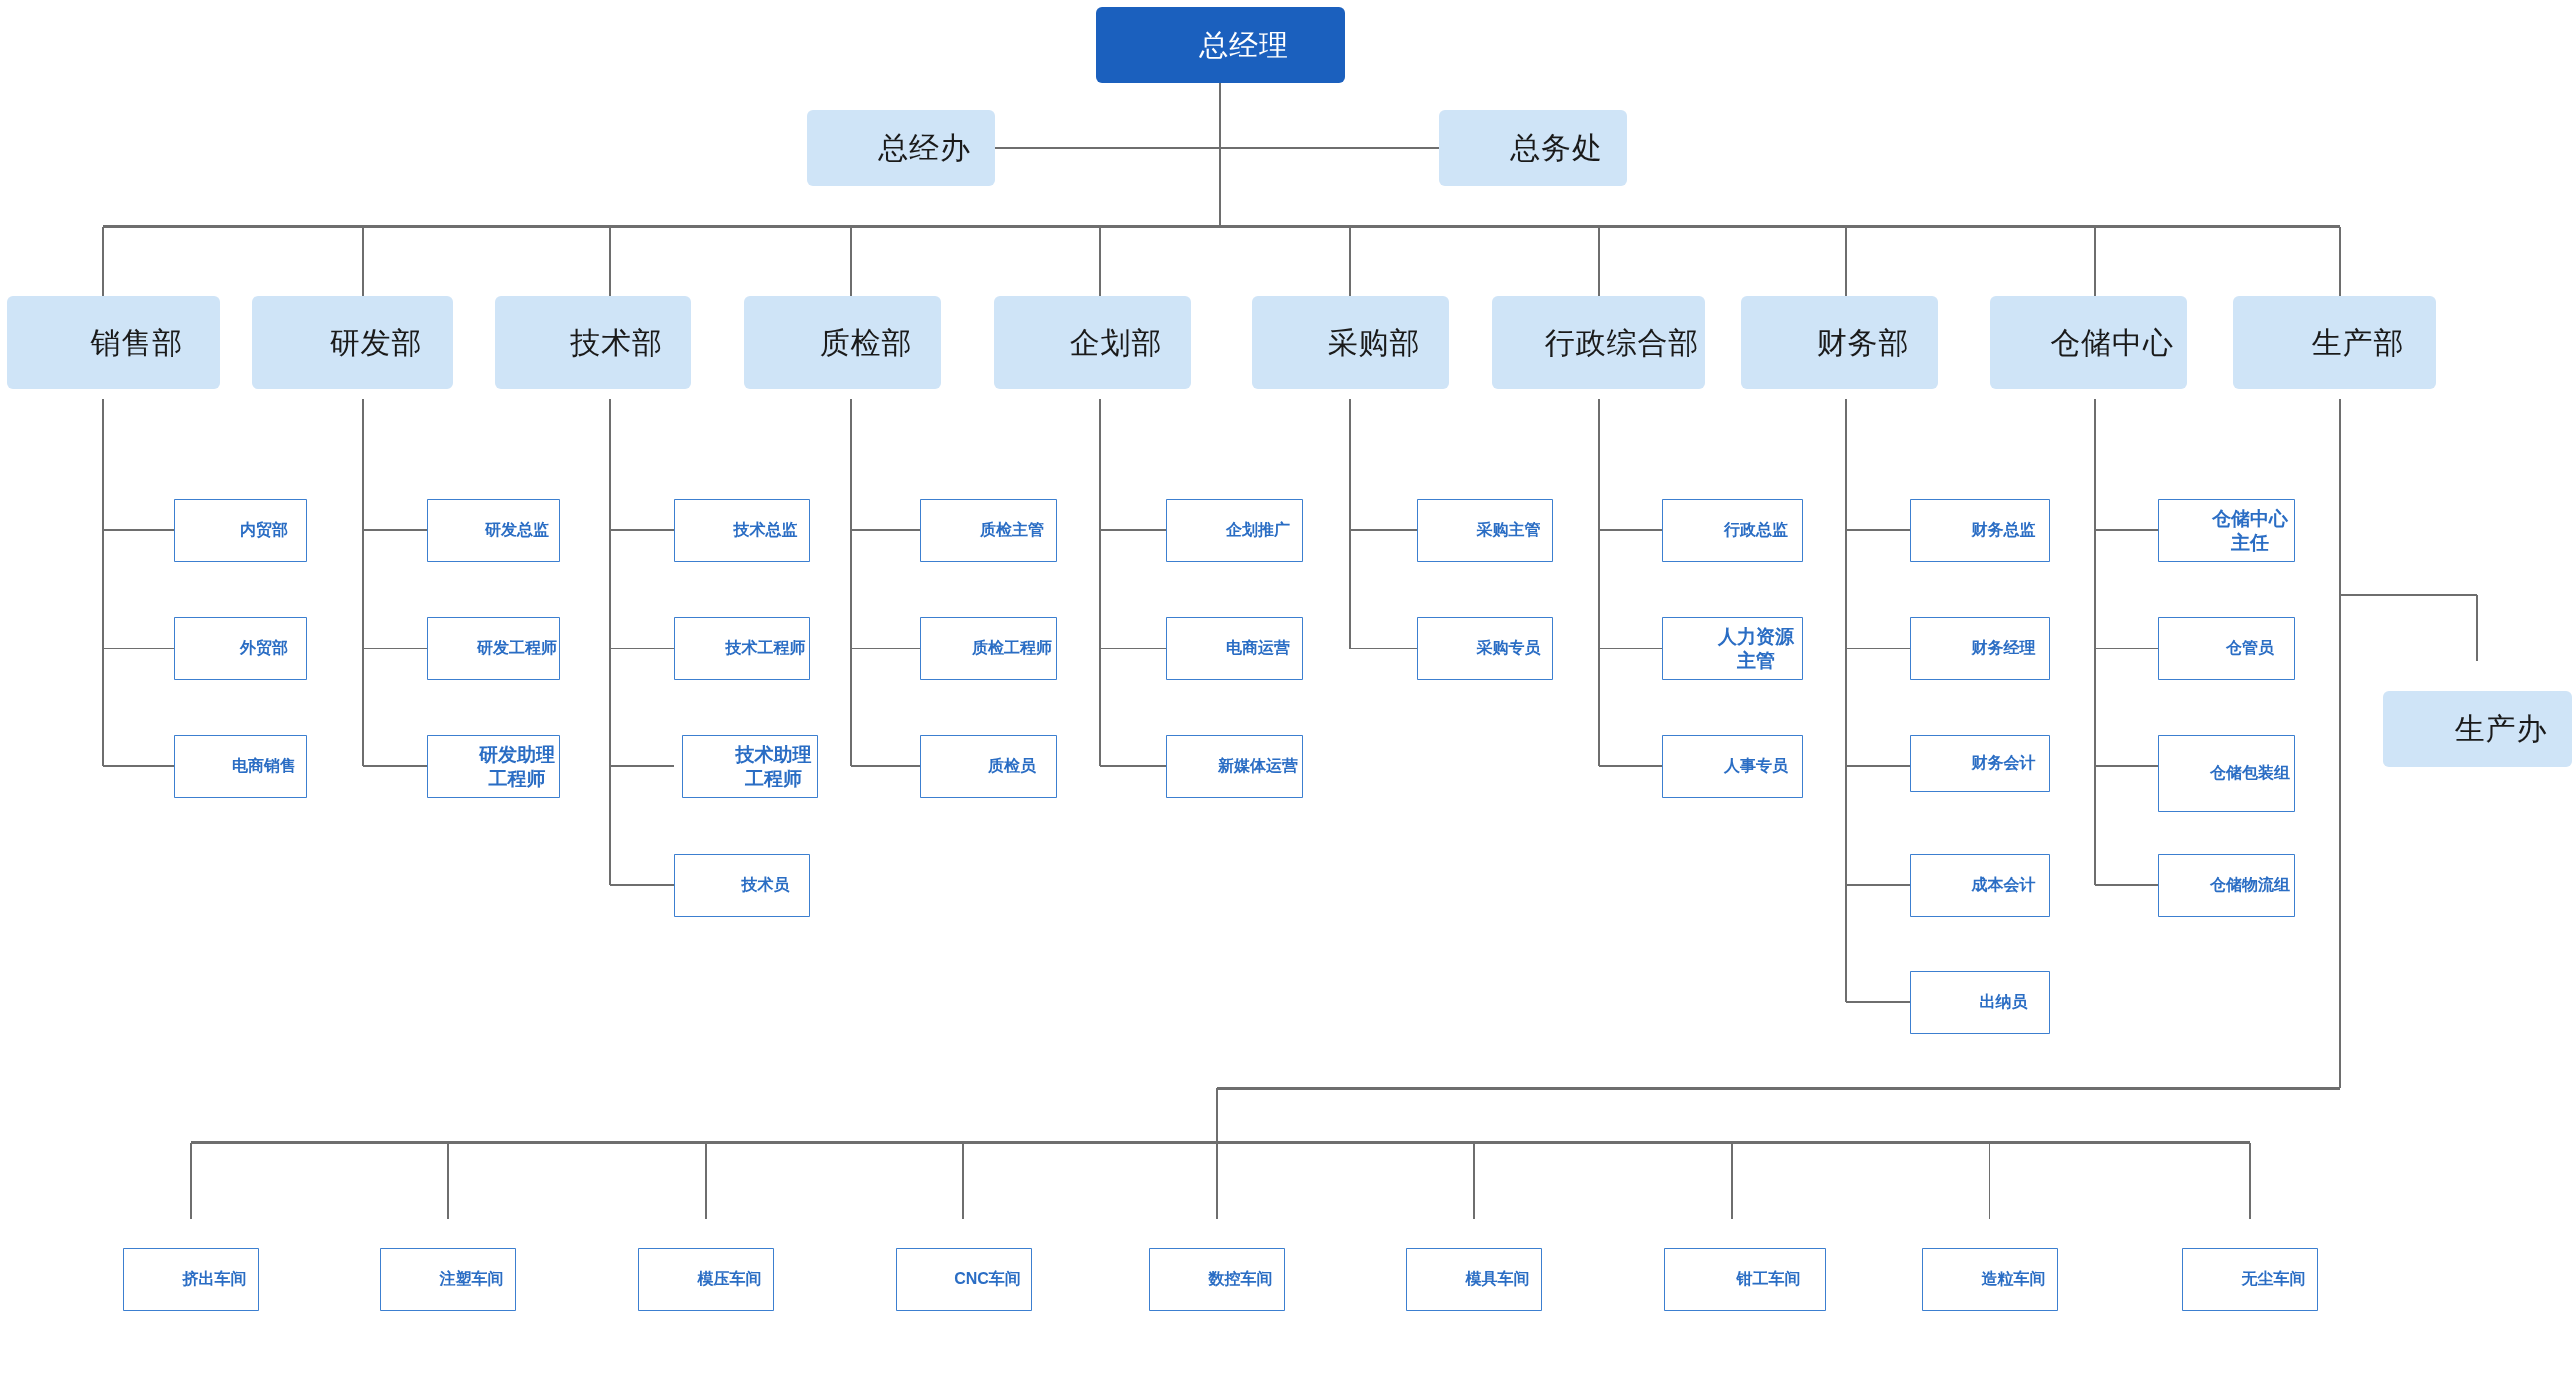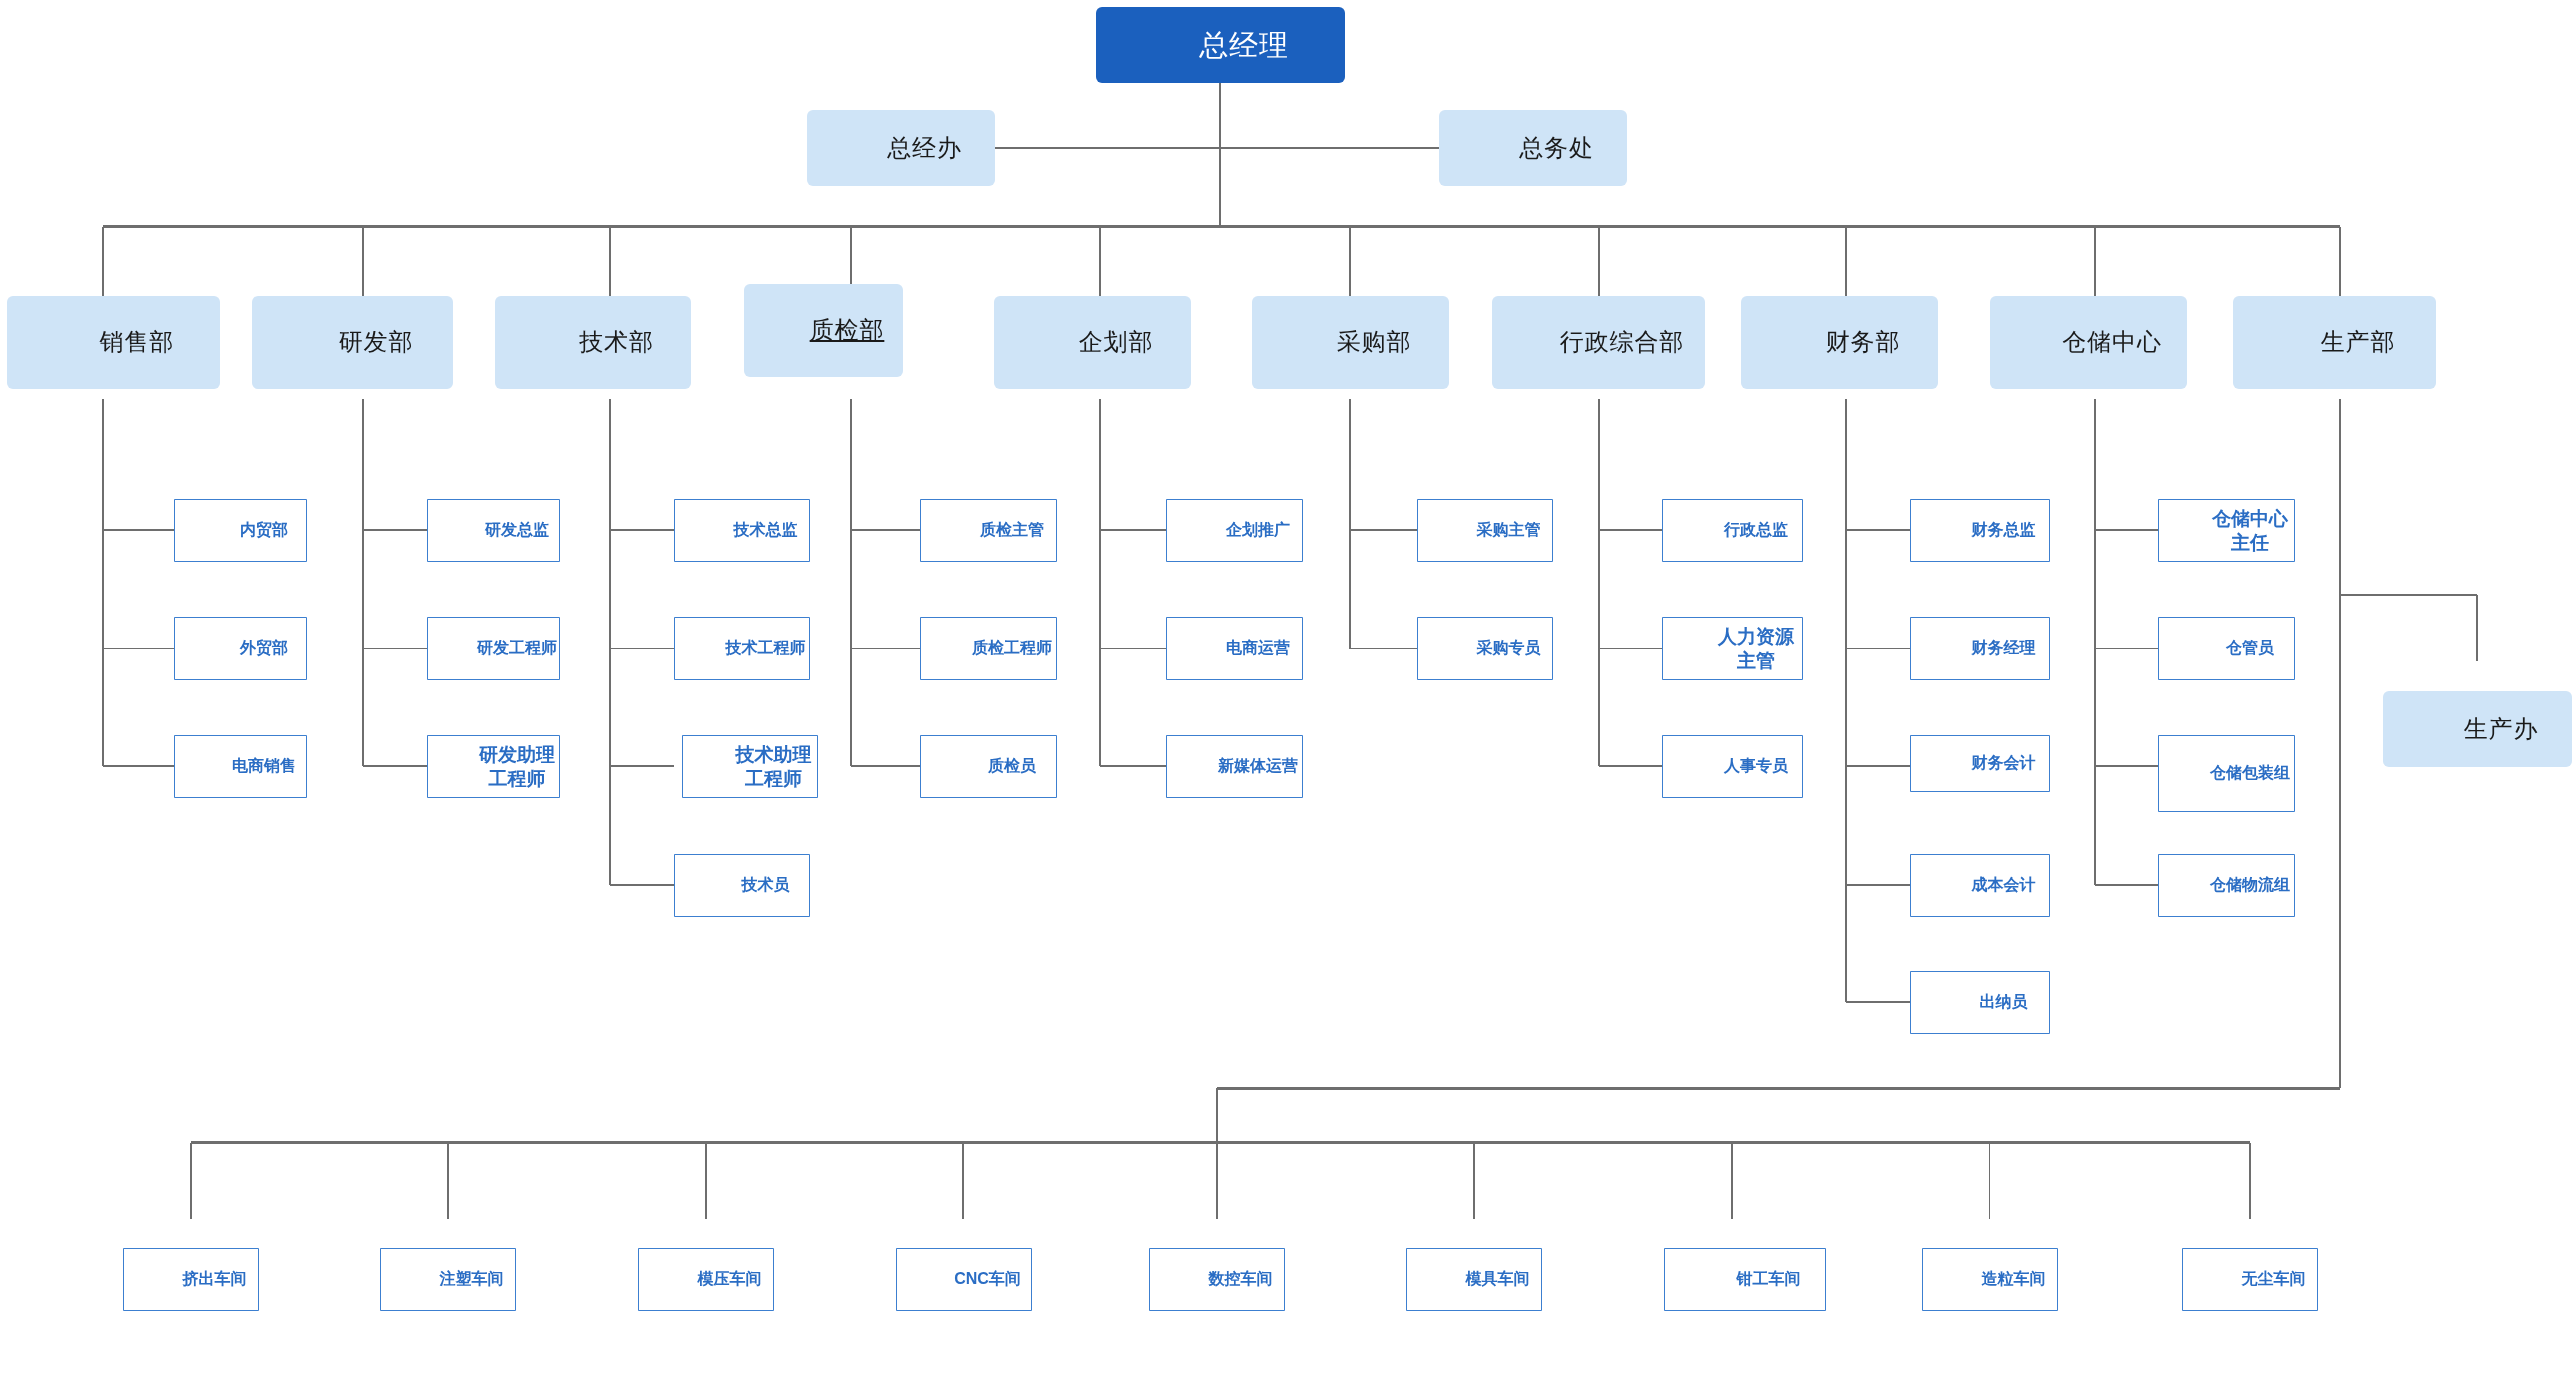--- a/index.html
+++ b/index.html
@@ -44,21 +44,21 @@
     border-radius: 6px;
     font-size: 29px;
     font-weight: 400;
     letter-spacing: 0.9px;
   }
   
   .node.dept {
     background: #CFE4F7;
     color: #1a1a1a;
     border-radius: 6px;
-    font-size: 24px;
+    font-size: 30px;
     font-weight: 400;
     letter-spacing: 0.9px;
   }
   
   .node.role {
     background: #ffffff;
     border: 1.7px solid #3C7FD0;
     color: #2A6DC4;
     font-size: 16px;
     font-weight: 700;
@@ -142,21 +142,21 @@
       <line x1="2317" y1="1331" x2="2317" y2="1420" stroke="#6E6E6E" stroke-width="2.2" shape-rendering="crispEdges"></line>
       <line x1="2620" y1="1331" x2="2620" y2="1420" stroke="#6E6E6E" stroke-width="2.2" shape-rendering="crispEdges"></line>
     </svg>
   <div id="nodes-layer">
       <div class="node root" style="left: 1096px; top: 6.9px; width: 249px; height: 76px;">总经理</div>
       <div class="node dept" style="left: 807px; top: 110px; width: 188px; height: 76px;">总经办</div>
       <div class="node dept" style="left: 1439px; top: 110px; width: 188px; height: 76px;">总务处</div>
       <div class="node dept" style="left: 6.9px; top: 296px; width: 213px; height: 93px;">销售部</div>
       <div class="node dept" style="left: 252px; top: 296px; width: 201px; height: 93px;">研发部</div>
       <div class="node dept" style="left: 495px; top: 296px; width: 196px; height: 93px;">技术部</div>
-      <div class="node dept" style="left: 744px; top: 284px; width: 159px; height: 93px; text-decoration: underline;">质检部</div>
+      <div class="node dept" style="left: 744px; top: 296px; width: 197px; height: 93px;">质检部</div>
       <div class="node dept" style="left: 994px; top: 296px; width: 197px; height: 93px;">企划部</div>
       <div class="node dept" style="left: 1252px; top: 296px; width: 197px; height: 93px;">采购部</div>
       <div class="node dept" style="left: 1492px; top: 296px; width: 213px; height: 93px;">行政综合部</div>
       <div class="node dept" style="left: 1741px; top: 296px; width: 197px; height: 93px;">财务部</div>
       <div class="node dept" style="left: 1990px; top: 296px; width: 197px; height: 93px;">仓储中心</div>
       <div class="node dept" style="left: 2233px; top: 296px; width: 203px; height: 93px;">生产部</div>
       <div class="node role" style="left: 174px; top: 499px; width: 133px; height: 63px;">内贸部</div>
       <div class="node role" style="left: 174px; top: 617px; width: 133px; height: 63px;">外贸部</div>
       <div class="node role" style="left: 174px; top: 735px; width: 133px; height: 63px;">电商销售</div>
       <div class="node role" style="left: 427px; top: 499px; width: 133px; height: 63px;">研发总监</div>

